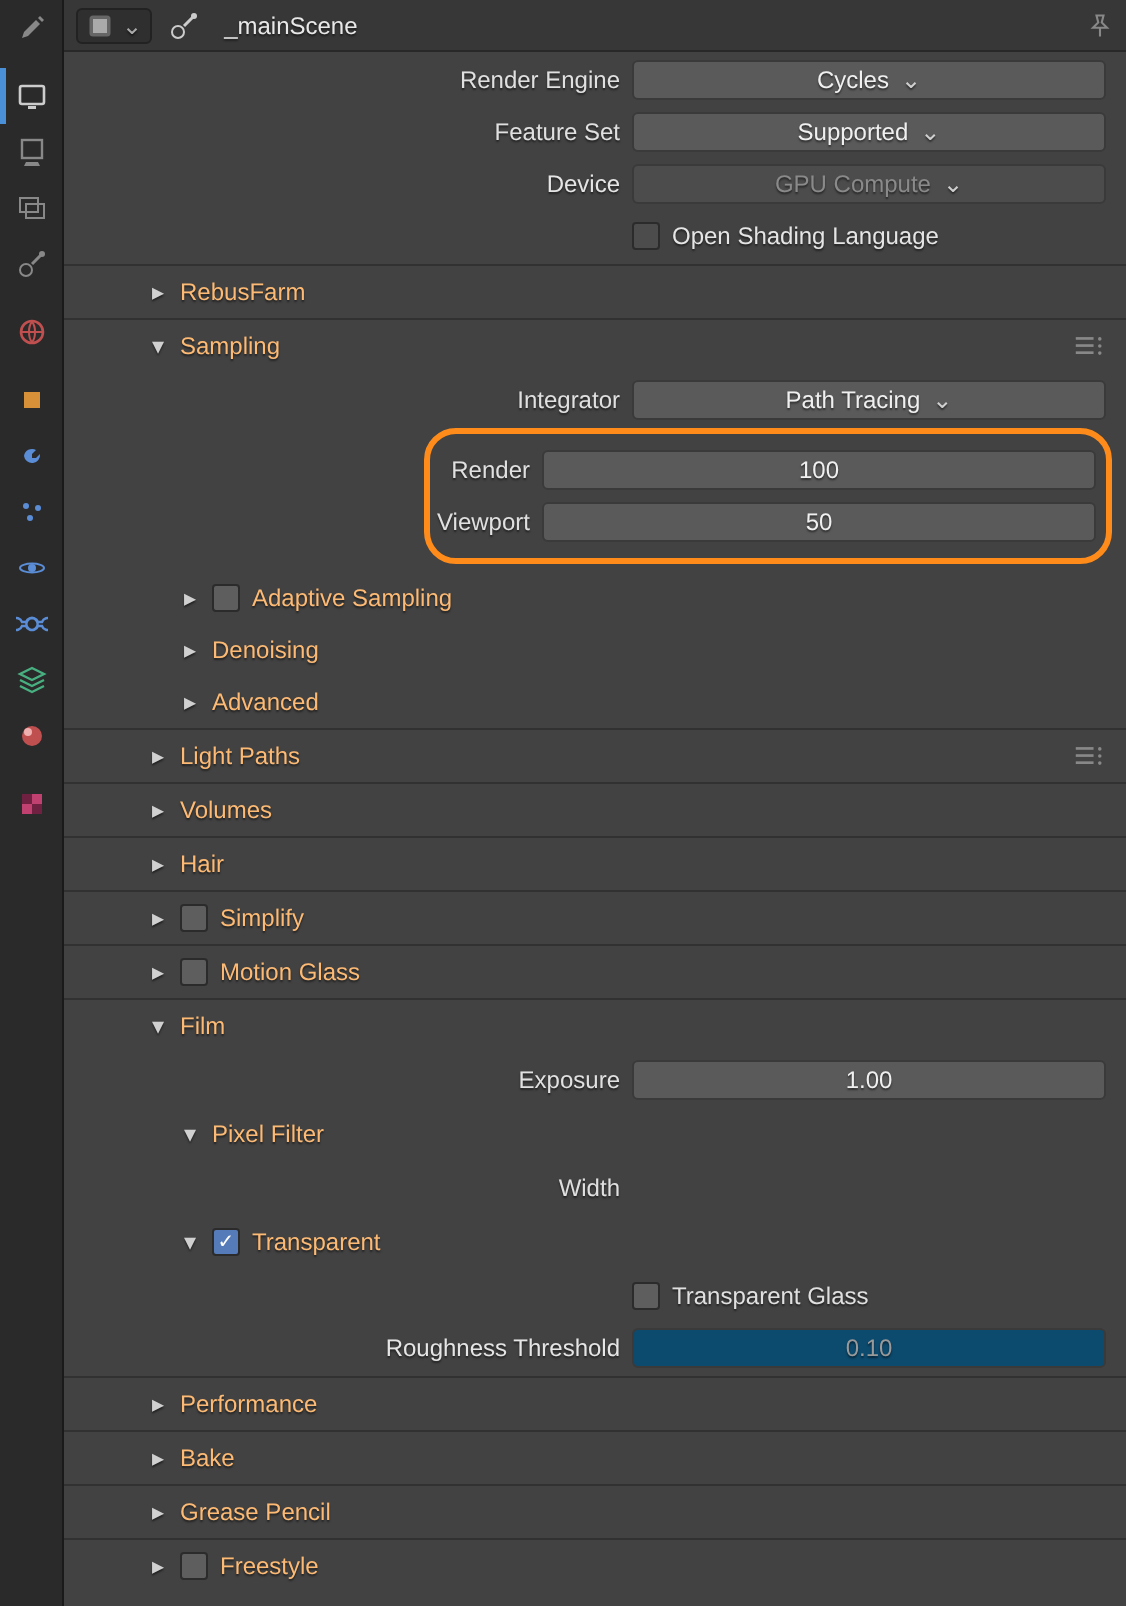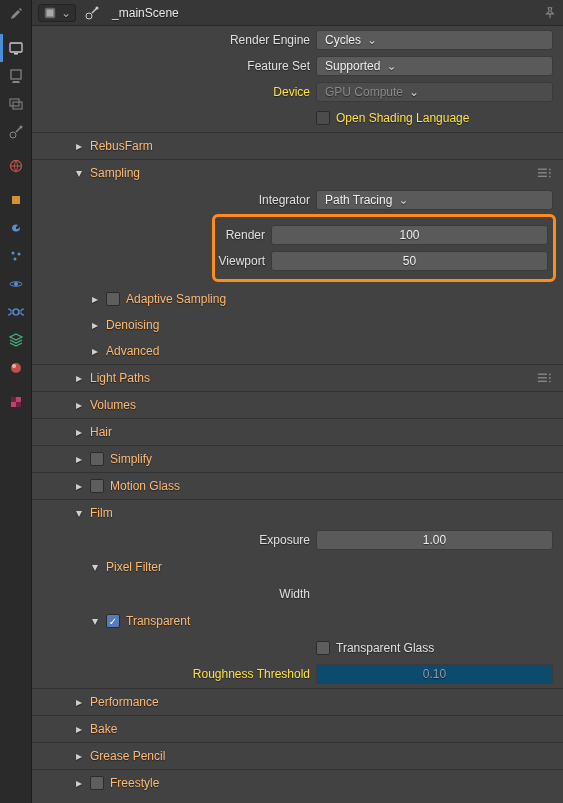--- a/index.html
+++ b/index.html
@@ -10,40 +10,40 @@
     .sidebar-item.active::before { content:""; position:absolute; left:0; top:0; bottom:0; width:3px; background:#4a90d9; }
     .sidebar .gap { height:6px; }
     .main { flex:1; display:flex; flex-direction:column; background:#404040; }
     .header { display:flex; align-items:center; height:26px; background:#373737; border-bottom:1px solid #282828; padding:0 6px; gap:8px;}
     .header .scene-name { color:#e8e8e8; margin-left:4px;}
     .header .dropdown-chip { display:flex; align-items:center; background:#2f2f2f; border:1px solid #222; border-radius:3px; height:18px; padding:0 4px; gap:4px;}
     .header .pin { margin-left:auto; color:#888; }
     .panel-body { flex:1; background:#424242; overflow:auto; }
     .prop-row { display:flex; align-items:center; height:24px; margin:2px 0; }
     .prop-row .label { width:284px; text-align:right; padding-right:6px; color:#e0e0e0; }
-    .prop-row .label.dim { color:#fde047; }
+    .prop-row .label.dim { color:#e5e5e5; }
     .prop-row .control { flex:1; margin-right:10px; }
     .select, .numfield { background:#5a5a5a; border:1px solid #3a3a3a; border-radius:3px; height:20px; display:flex; align-items:center; padding:0 8px; color:#f0f0f0; }
     .select.disabled { background:#4c4c4c; color:#8a8a8a;}
-    .select.dd { justify-content:flex-start;}
+    .select.dd { justify-content:center;}
     .select.dd::after { content:"⌄"; color:#cfcfcf; font-size:12px; margin-left:6px;}
     .numfield { justify-content:center; }
     .check-row { display:flex; align-items:flex-start; gap:6px; }
     .checkbox { width:14px; height:14px; border:1px solid #2b2b2b; border-radius:2px; background:#5e5e5e; display:inline-flex; align-items:center; justify-content:center;}
     .checkbox.checked { background:#557bb9; }
     .checkbox.checked::after { content:"✓"; font-size:10px; color:#fff; text-shadow:none;}
     .checkbox.dim { background:#4c4c4c; color:#888; }
     .section { border-top:1px solid rgba(0,0,0,0.25); }
     .sec-head { display:flex; align-items:center; height:26px; padding-left:42px; gap:6px; cursor:pointer; position:relative; }
     .sec-head.sub { padding-left:58px; }
     .sec-head.subsub { padding-left:58px; }
     .sec-head .tw { width:10px; text-align:center; color:#d0d0d0;}
     .sec-head .lbl { color:#fdba74; }
     .sec-head .presets { position:absolute; right:10px; color:#888; }
-    .hl-box { border:3px solid #ff8c1a; border-radius:6px; margin:2px 7px 4px 180px; padding:4px 0 4px 0; }
+    .hl-box { border:3px solid #ff8c1a; border-radius:16px; margin:2px 7px 4px 180px; padding:4px 0 4px 0; }
     .hl-box .prop-row .label { width:56px; }
     .hl-box .prop-row .control { margin-right:5px; }
     svg { display:block; }
   </style>
 </head>
 <body>
 
 <div class="sidebar">
   <div class="sidebar-item">
     <svg viewBox="0 0 16 16">

